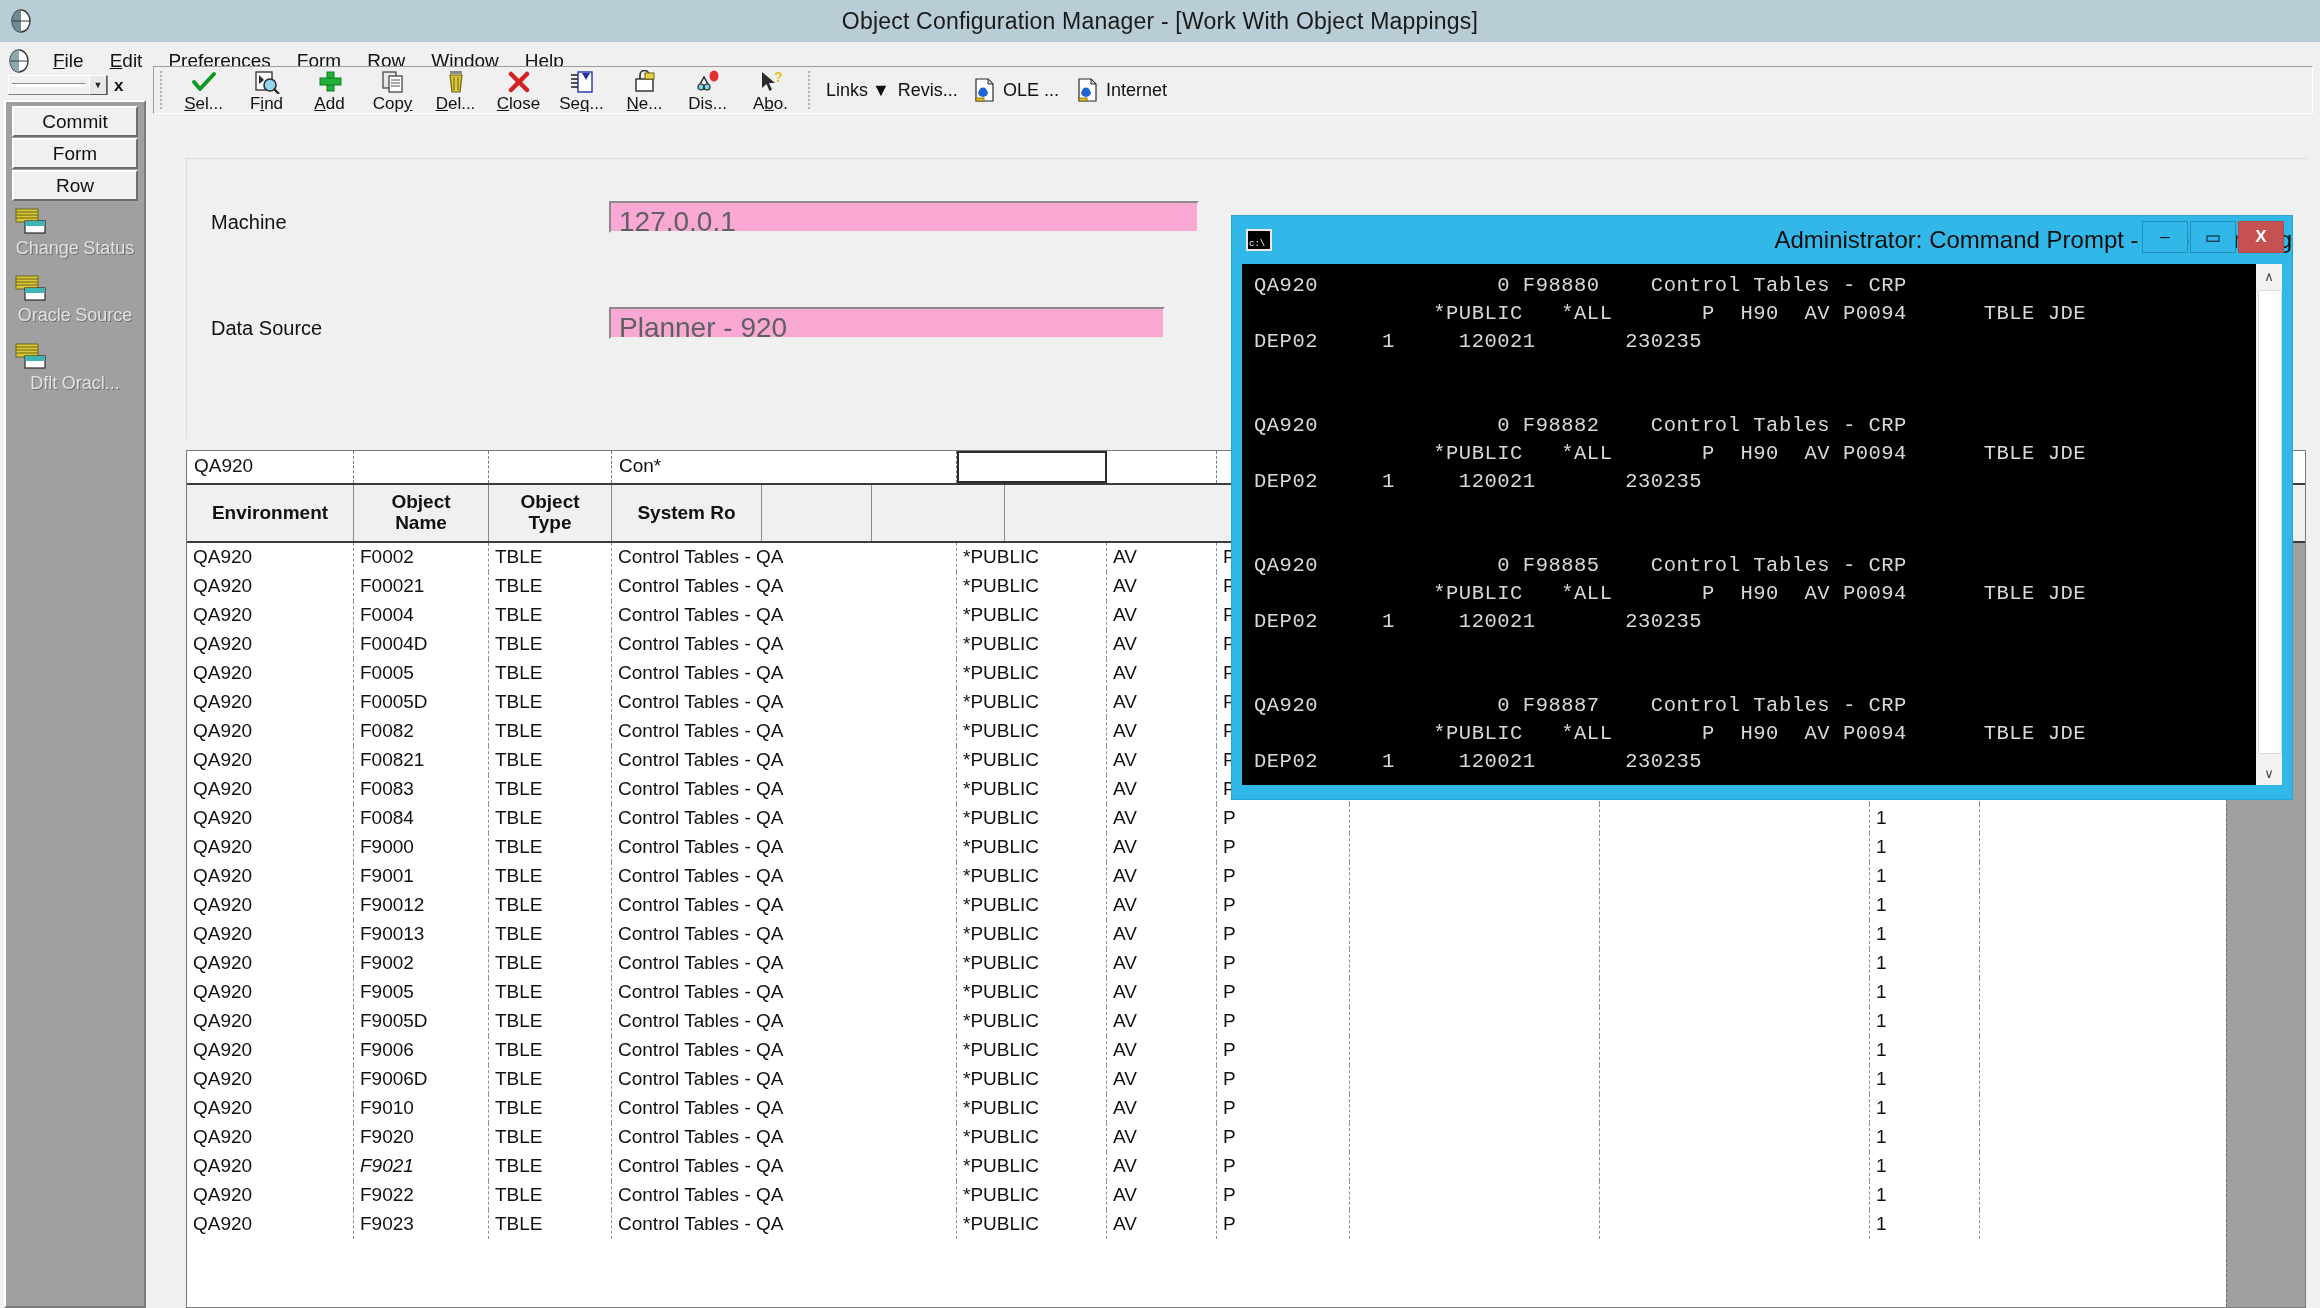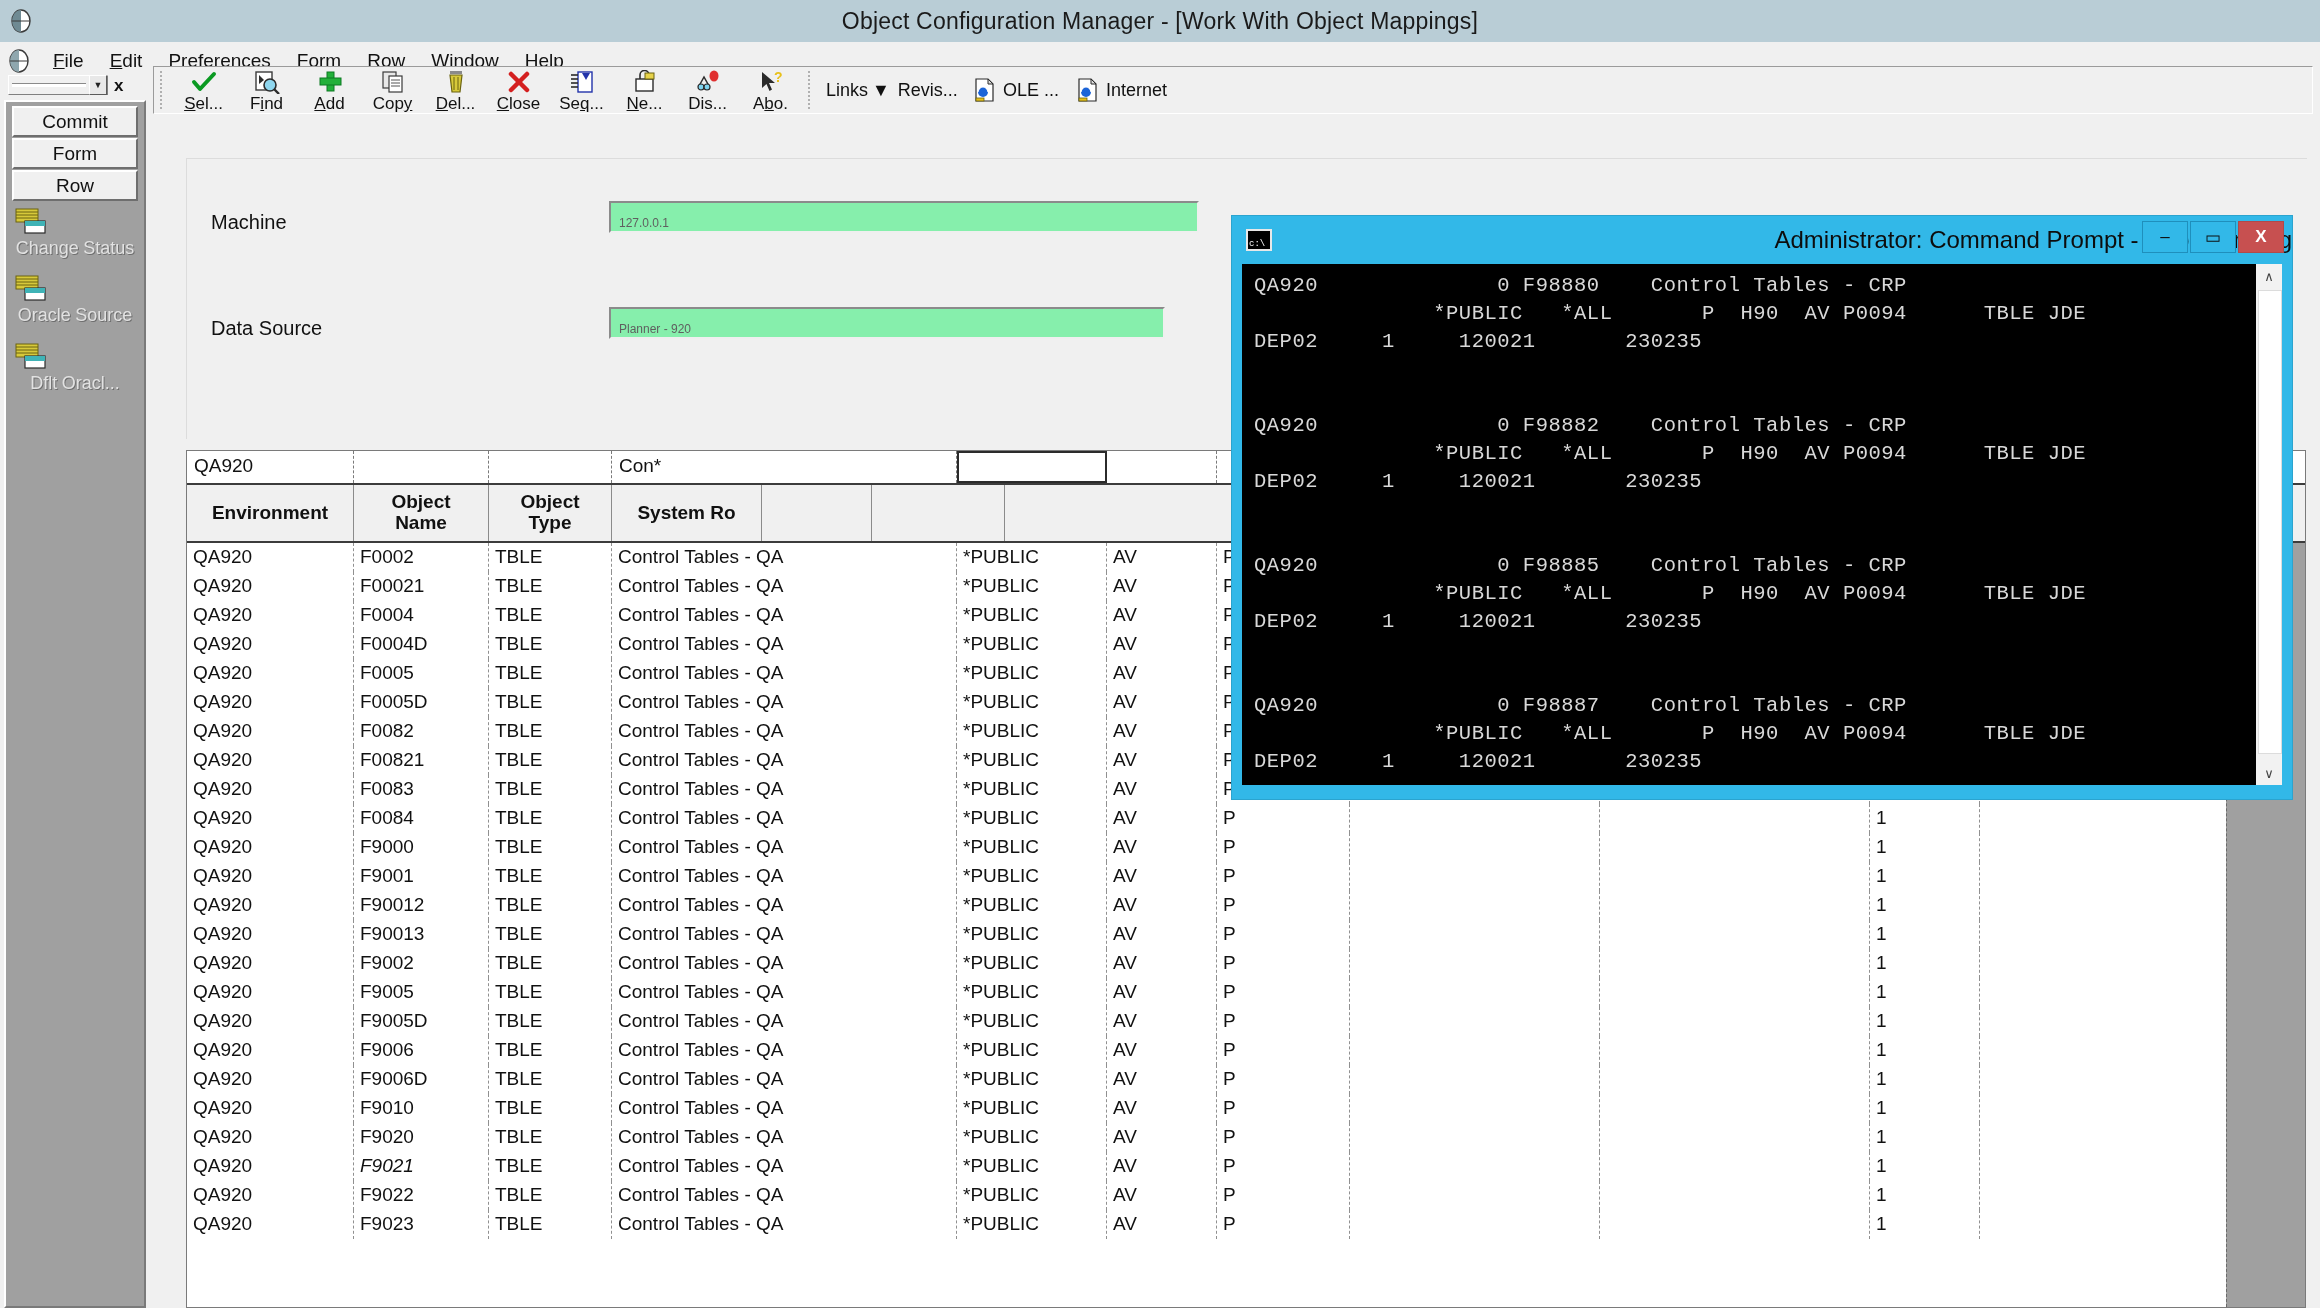--- a/index.html
+++ b/index.html
@@ -97,23 +97,23 @@
   .tb-links .lk .ico { display:inline-flex; }
 
   
   .formpanel {
     position:absolute; left:186px; top:158px; width:2120px; height:280px;
     background:#f0f0f0; border-top:1px solid #dcdcdc; border-left:1px solid #dcdcdc;
   }
   .fld-label { position:absolute; font-size:20px; color:#111; }
   .fld-input {
     position:absolute; box-sizing:border-box;
-    background:#86efac;
+    background:#f9a8d4;
     border:2px solid #8b8b8b; border-right-color:#efefef; border-bottom-color:#efefef;
-    font-size:12px; color:#5f5f5f; padding:14px 8px; line-height:1.0;
+    font-size:28px; color:#5f5f5f; padding:5px 8px; line-height:1.0;
   }
 
   
   .grid-wrap {
     position:absolute; left:186px; top:450px; width:2120px; height:858px;
     background:#fff; border:1px solid #7a7a7a; box-sizing:border-box;
   }
   .grid-qbe {
     display:flex; height:34px; background:#fff;
     border-bottom:2px solid #3c3c3c; box-sizing:border-box;

